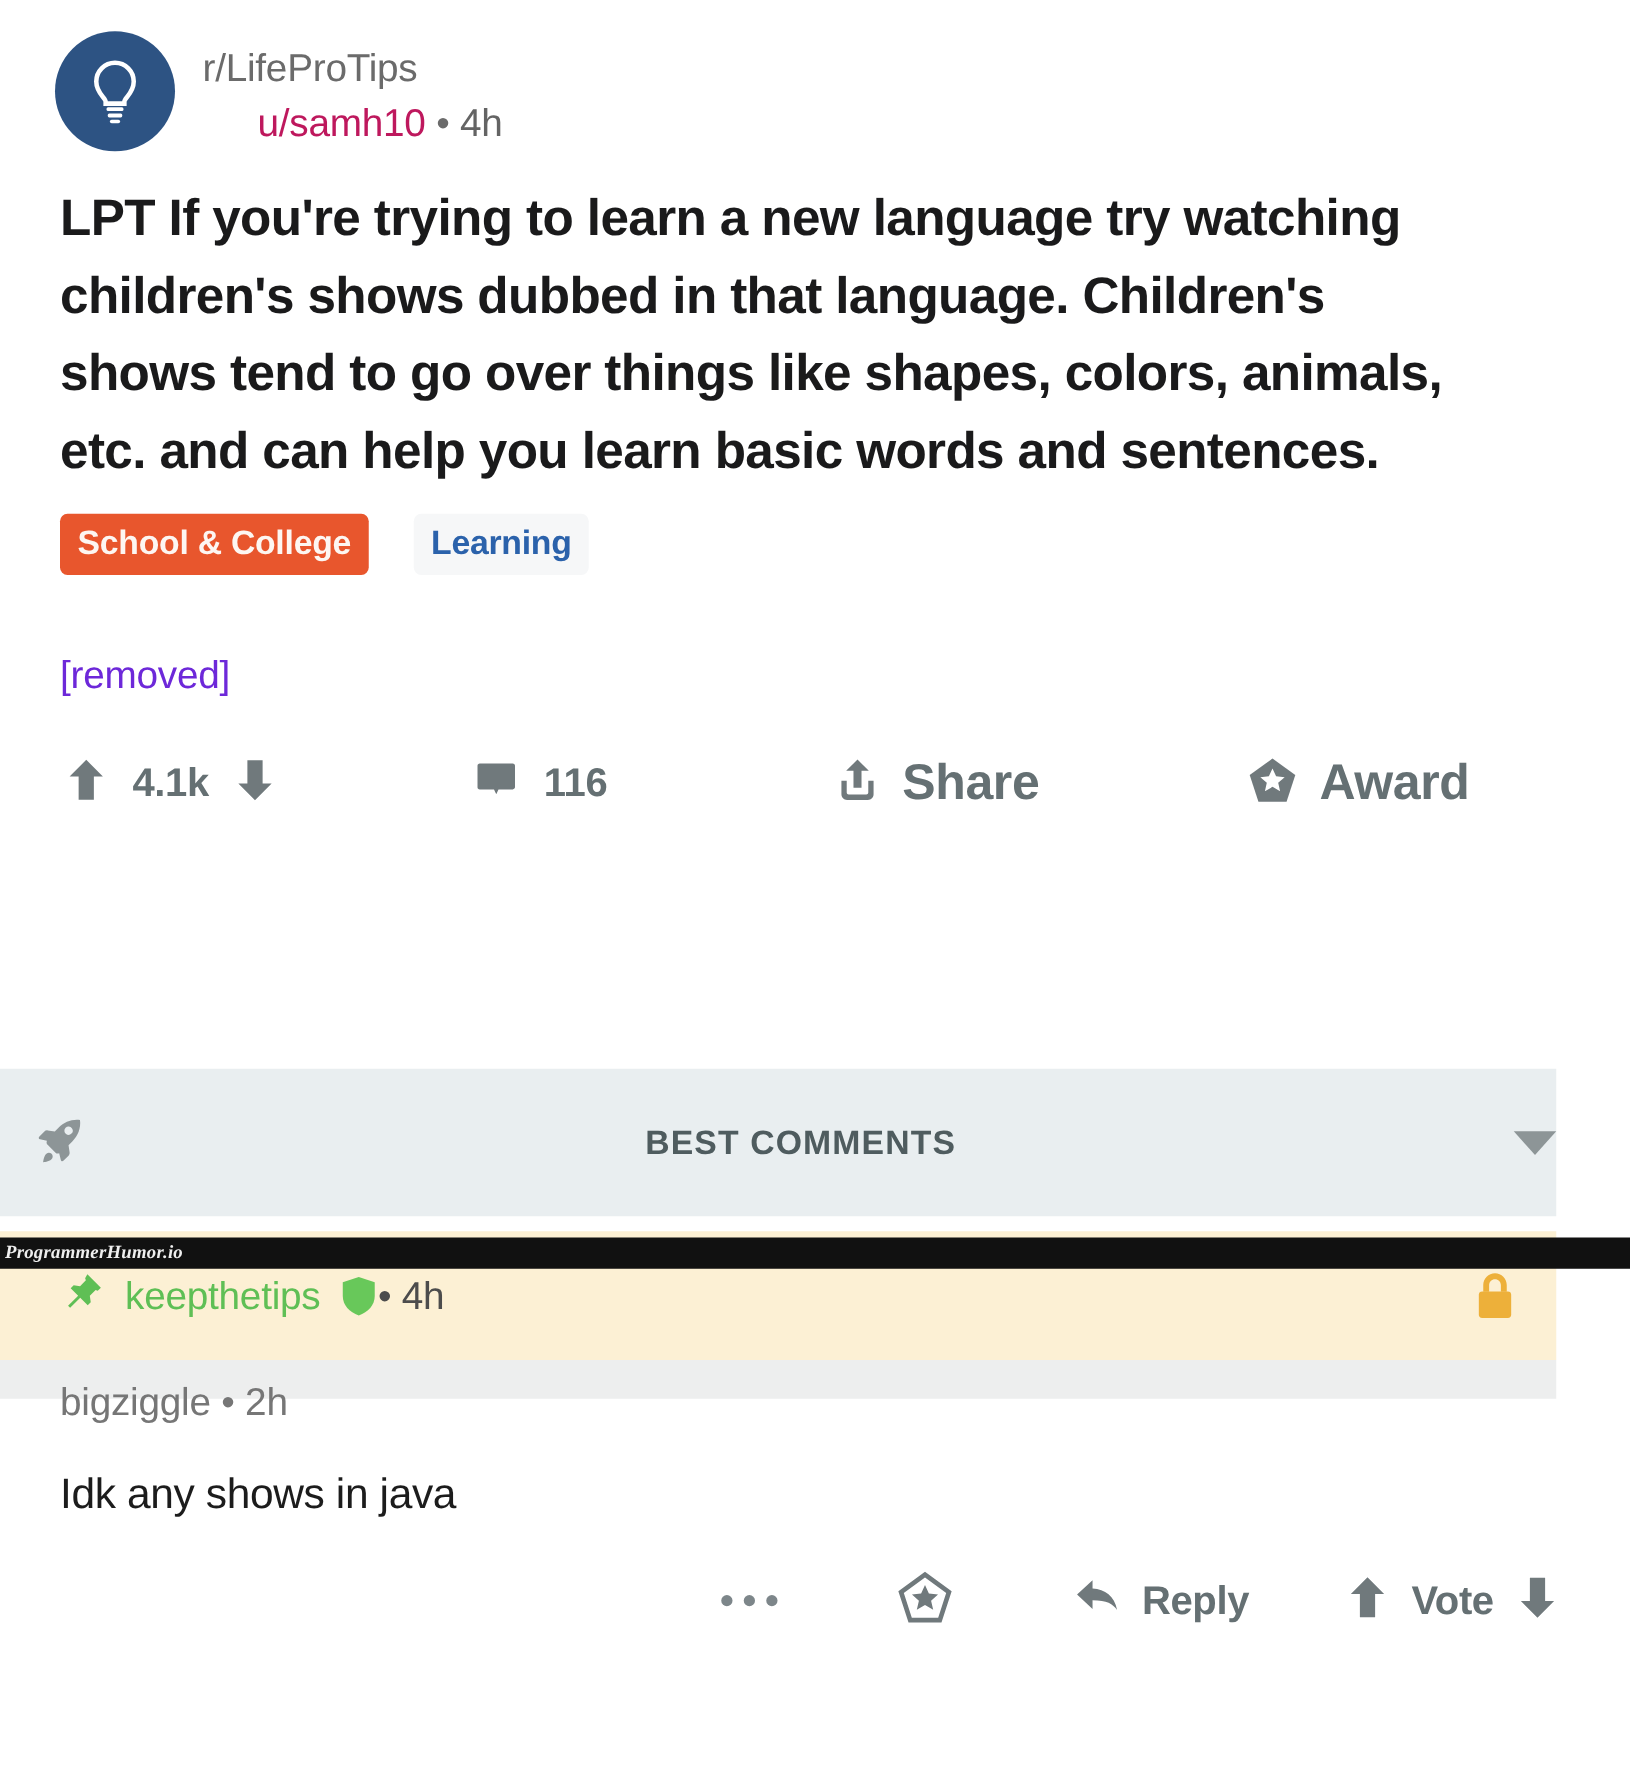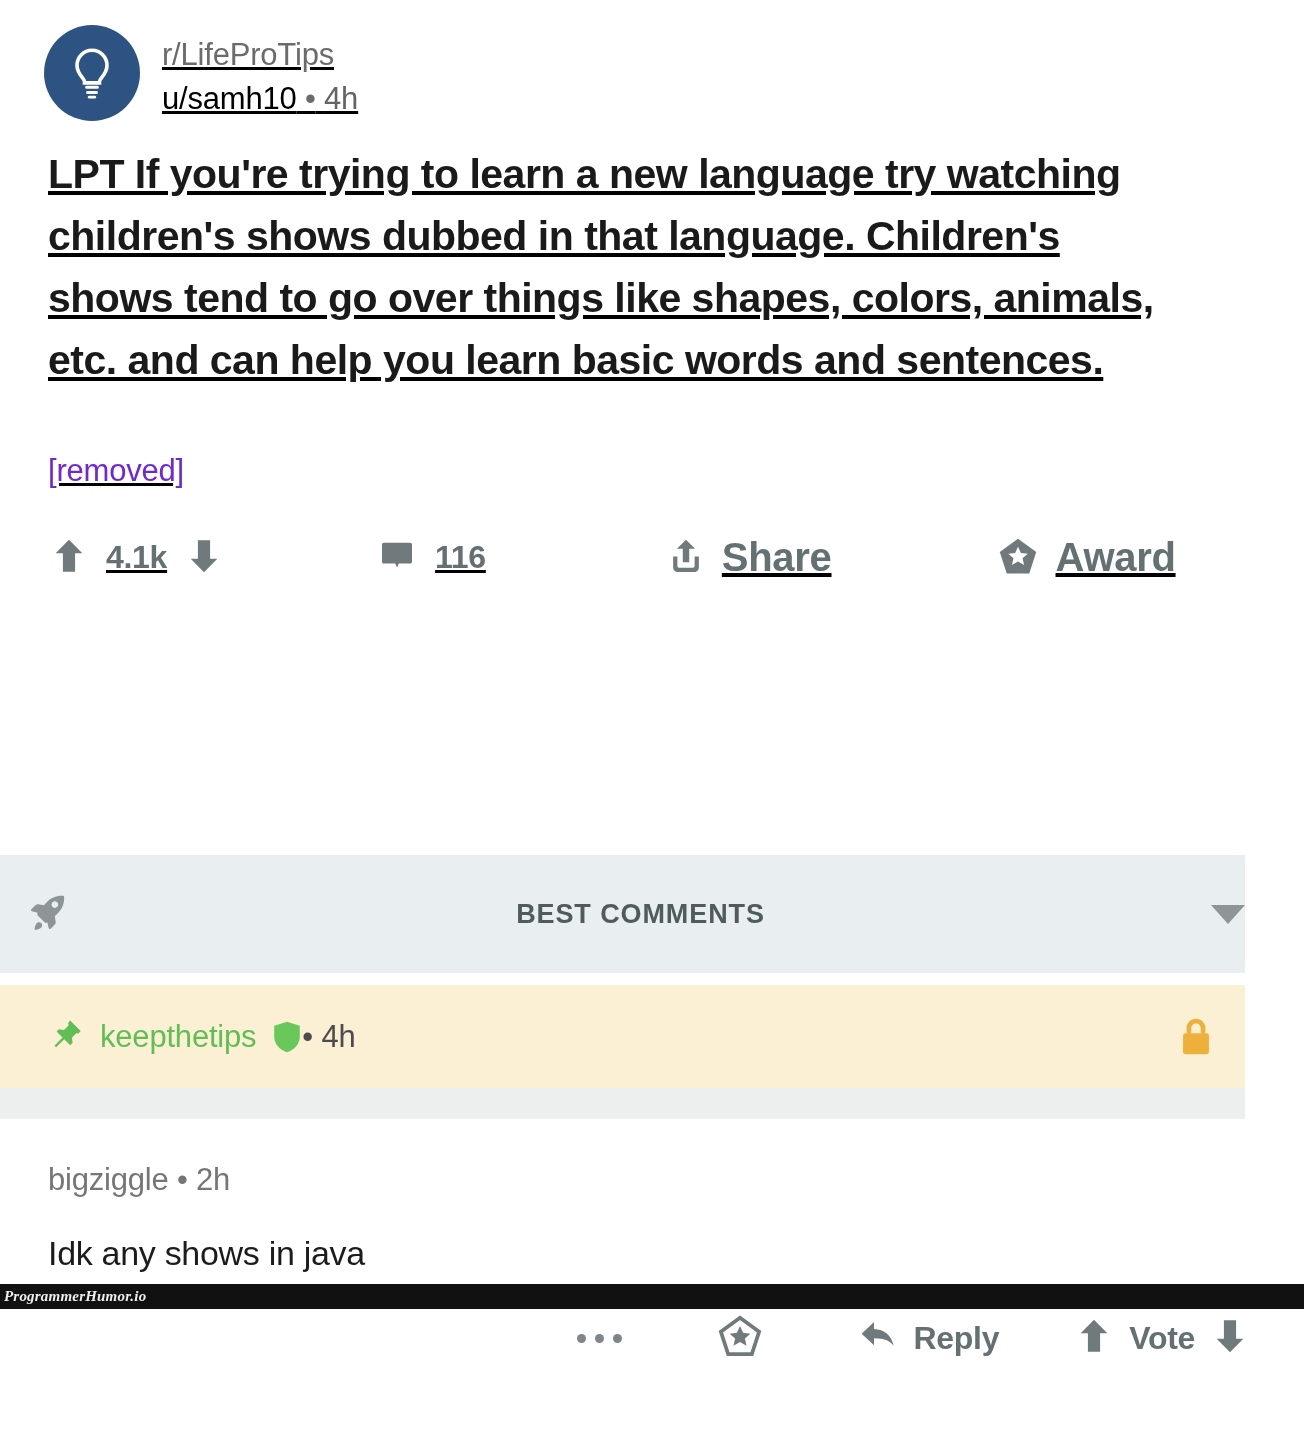--- a/index.html
+++ b/index.html
@@ -11,23 +11,22 @@
     width: 1304px;
     height: 1429px;
     font-family: "Liberation Sans", sans-serif;
     -webkit-font-smoothing: antialiased;
     position: relative;
     overflow: hidden;
   }
   .page {
     position: relative;
     width: 1304px;
-    height: 1309px;
+    height: 1015px;
     background: #ffffff;
-    text-decoration: underline;
   }
 
   
   .post-header {
     display: flex;
     align-items: flex-start;
     padding: 25px 0 0 44px;
   }
   .avatar {
     width: 96px;
@@ -52,21 +51,22 @@
     letter-spacing: -0.2px;
   }
   .author-line {
     font-size: 31px;
     color: #646464;
     font-weight: 400;
     margin-top: 4px;
     letter-spacing: -0.2px;
   }
   .author-link {
-    color: #000000;
+    color: #be185d;
+    margin-left: 44px;
   }
   .dot-sep { color: #6b6b6b; }
 
   
   .post-title {
     margin: 22px 0 0 0;
     padding: 0 120px 0 48px;
     font-size: 41px;
     line-height: 62px;
     font-weight: 700;
@@ -206,21 +206,21 @@
     top: 1088px;
     width: 1245px;
     height: 31px;
     background: #edeeee;
   }
 
   
   .reply-comment {
     position: absolute;
     left: 0;
-    top: 1162px;
+    top: 1104px;
     width: 1304px;
   }
   .reply-meta {
     font-size: 31px;
     color: #767676;
     padding-left: 48px;
     letter-spacing: -0.2px;
   }
   .reply-text {
     font-size: 34px;
@@ -307,20 +307,24 @@
     <div class="header-meta">
       <div class="subreddit-name">r/LifeProTips</div>
       <div class="author-line">
         <span class="author-link">u/samh10</span><span> </span><span class="dot-sep">•</span> <span>4h</span>
       </div>
     </div>
   </div>
 
   <h1 class="post-title">LPT If you're trying to learn a new language try watching children's shows dubbed in that language. Children's shows tend to go over things like shapes, colors, animals, etc. and can help you learn basic words and sentences.</h1>
 
+  <div class="flair-row">
+    <span class="flair flair-primary">School &amp; College</span>
+    <span class="flair flair-secondary">Learning</span>
+  </div>
 
   <div class="post-body">[removed]</div>
 
   <div class="post-actions">
     <div class="action-group">
       <span>
         <svg width="34" height="38" viewBox="0 0 24 26">
           <path d="M12 1.6 21.4 11h-5.1v13.2H7.7V11H2.6z" fill="#70797c"></path>
         </svg>
       </span>

